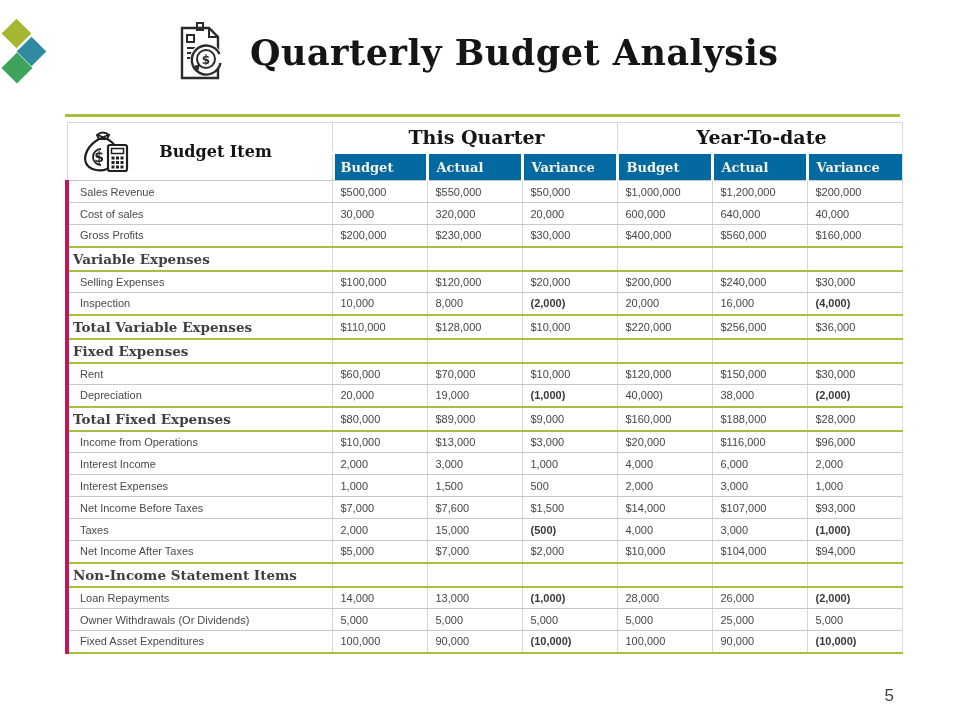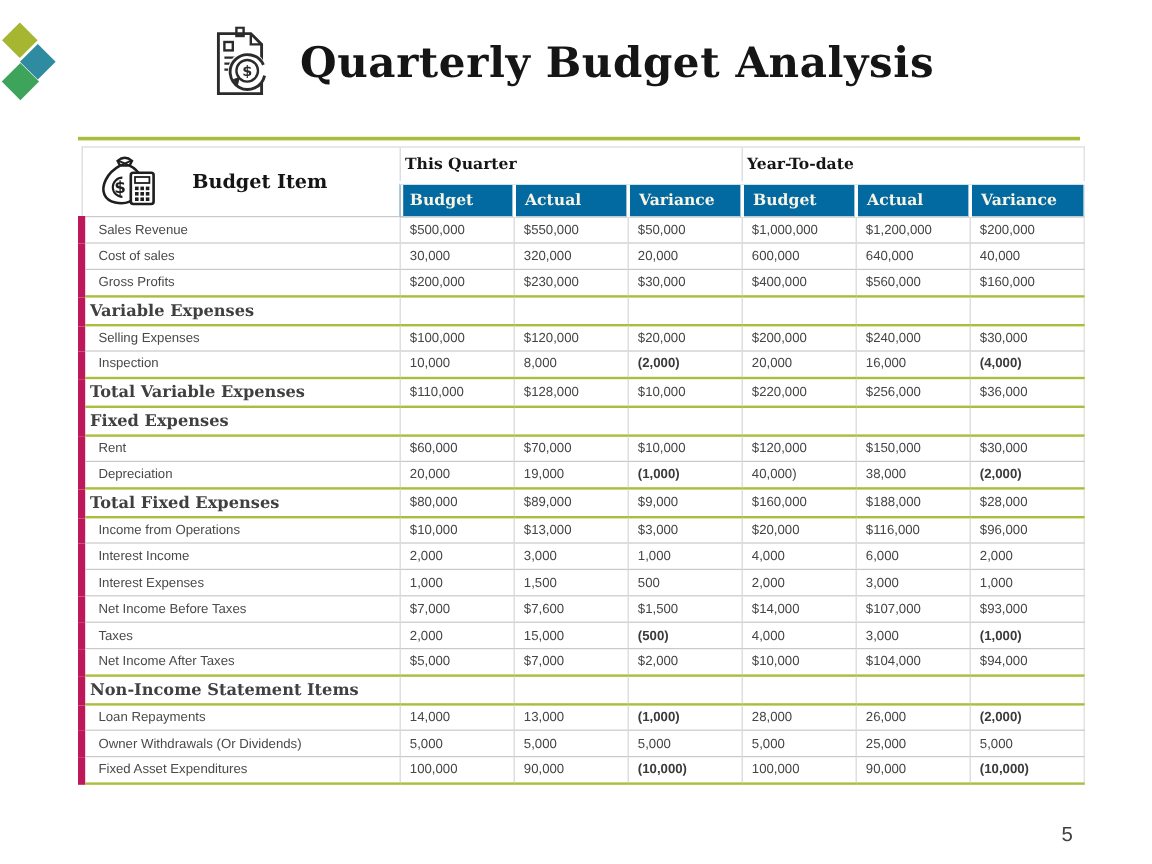--- a/index.html
+++ b/index.html
@@ -37,41 +37,41 @@
     border-left:1px solid #d9d9d9; border-bottom:1px solid #c9c9c9; background:#fff;
   }
   .fh-inner { display:flex; align-items:center; }
   .fh-inner svg { margin-left:12px; flex:0 0 auto; }
   .fh-label {
     flex:1; text-align:center; padding-right:30px;
     font-family:"DejaVu Serif","Liberation Serif",serif;
     font-weight:bold; font-size:16px; color:#151515;
   }
   th.group-h {
-    text-align:left; padding-left:4px;
-    font-family:"DejaVu Serif","Liberation Serif",serif;
-    font-weight:bold; font-size:13px; color:#151515;
+    text-align:center; padding-left:4px;
+    font-family:"DejaVu Serif","Liberation Serif",serif;
+    font-weight:bold; font-size:19px; color:#151515;
     border-left:1px solid #d6d6d6;
   }
   th.group-h.last { border-right:1px solid #dcdcdc; }
 
   
   thead tr.sub-row th {
     height:28px; background:#0369a1; text-align:left; padding-left:8px;
     font-family:"DejaVu Serif","Liberation Serif",serif;
     font-weight:bold; font-size:13px; color:#f7f4e4;
     border-top:3px solid #ffffff; border-left:3px solid #ffffff;
     border-bottom:1px solid #c9c9c9;
   }
   thead tr.sub-row th.sub-first { border-left:1px solid #d6d6d6; box-shadow:inset 2px 0 0 #ffffff; }
   thead tr.sub-row th.sub-last  { border-right:1px solid #dcdcdc; }
 
   
   tbody td { font-size:11px; color:#4a4a4a; overflow:hidden; white-space:nowrap; }
-  tbody td.label-cell { padding-left:11px; border-left:6px solid #be185d; }
+  tbody td.label-cell { padding-left:11px; border-left:4px solid #be185d; }
   tbody td.num-cell   { padding-left:8px; border-left:1px solid #d6d6d6; color:#454545; }
   tbody td.num-cell:last-child { border-right:1px solid #dcdcdc; }
   tbody td.neg { font-weight:bold; color:#3a3a3a; }
 
   tr.row-item td { height:22px; }
   tr.row-section td, tr.row-total td { height:24px; }
   tr.row-section td.label-cell, tr.row-total td.label-cell {
     padding-left:4px;
     font-family:"DejaVu Serif","Liberation Serif",serif;
     font-weight:bold; font-size:13.5px; color:#404040;

